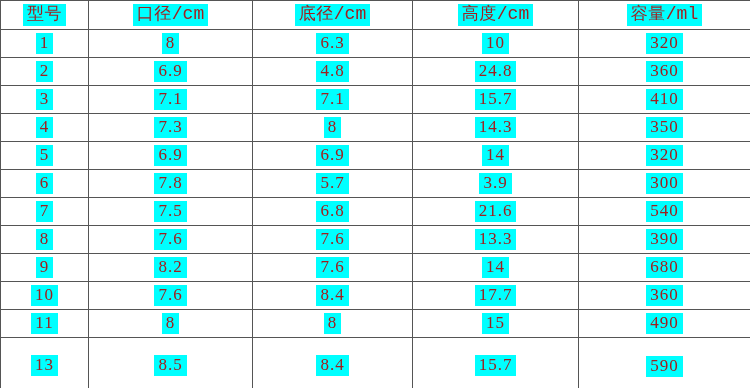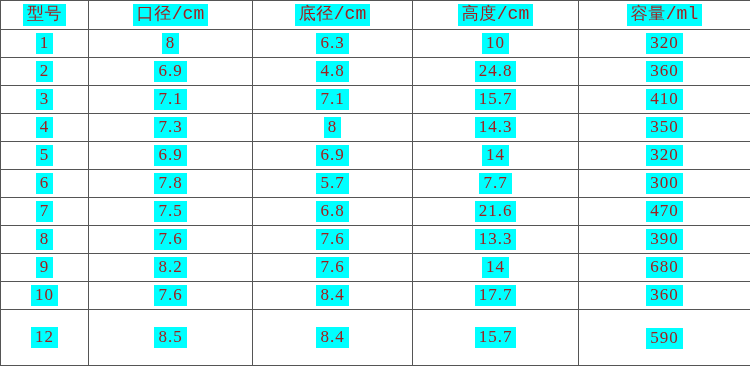--- a/index.html
+++ b/index.html
@@ -149,29 +149,29 @@
         <td><span class="hl value-cell">5</span></td>
         <td><span class="hl value-cell">6.9</span></td>
         <td><span class="hl value-cell">6.9</span></td>
         <td><span class="hl value-cell">14</span></td>
         <td><span class="hl value-cell">320</span></td>
       </tr>
       <tr class="data-row">
         <td><span class="hl value-cell">6</span></td>
         <td><span class="hl value-cell">7.8</span></td>
         <td><span class="hl value-cell">5.7</span></td>
-        <td><span class="hl value-cell">7.7</span></td>
+        <td><span class="hl value-cell">3.9</span></td>
         <td><span class="hl value-cell">300</span></td>
       </tr>
       <tr class="data-row">
         <td><span class="hl value-cell">7</span></td>
         <td><span class="hl value-cell">7.5</span></td>
         <td><span class="hl value-cell">6.8</span></td>
         <td><span class="hl value-cell">21.6</span></td>
-        <td><span class="hl value-cell">470</span></td>
+        <td><span class="hl value-cell">540</span></td>
       </tr>
       <tr class="data-row">
         <td><span class="hl value-cell">8</span></td>
         <td><span class="hl value-cell">7.6</span></td>
         <td><span class="hl value-cell">7.6</span></td>
         <td><span class="hl value-cell">13.3</span></td>
         <td><span class="hl value-cell">390</span></td>
       </tr>
       <tr class="data-row">
         <td><span class="hl value-cell">9</span></td>
@@ -180,22 +180,29 @@
         <td><span class="hl value-cell">14</span></td>
         <td><span class="hl value-cell">680</span></td>
       </tr>
       <tr class="data-row">
         <td><span class="hl value-cell">10</span></td>
         <td><span class="hl value-cell">7.6</span></td>
         <td><span class="hl value-cell">8.4</span></td>
         <td><span class="hl value-cell">17.7</span></td>
         <td><span class="hl value-cell">360</span></td>
       </tr>
+      <tr class="data-row">
+        <td><span class="hl value-cell">11</span></td>
+        <td><span class="hl value-cell">8</span></td>
+        <td><span class="hl value-cell">8</span></td>
+        <td><span class="hl value-cell">15</span></td>
+        <td><span class="hl value-cell">490</span></td>
+      </tr>
       <tr class="data-row tall">
-        <td><span class="hl value-cell">12</span></td>
+        <td><span class="hl value-cell">13</span></td>
         <td><span class="hl value-cell">8.5</span></td>
         <td><span class="hl value-cell">8.4</span></td>
         <td><span class="hl value-cell">15.7</span></td>
         <td class="top-align"><span class="hl value-cell">590</span></td>
       </tr>
     </tbody>
   </table>
 </div>
 
 </body></html>

